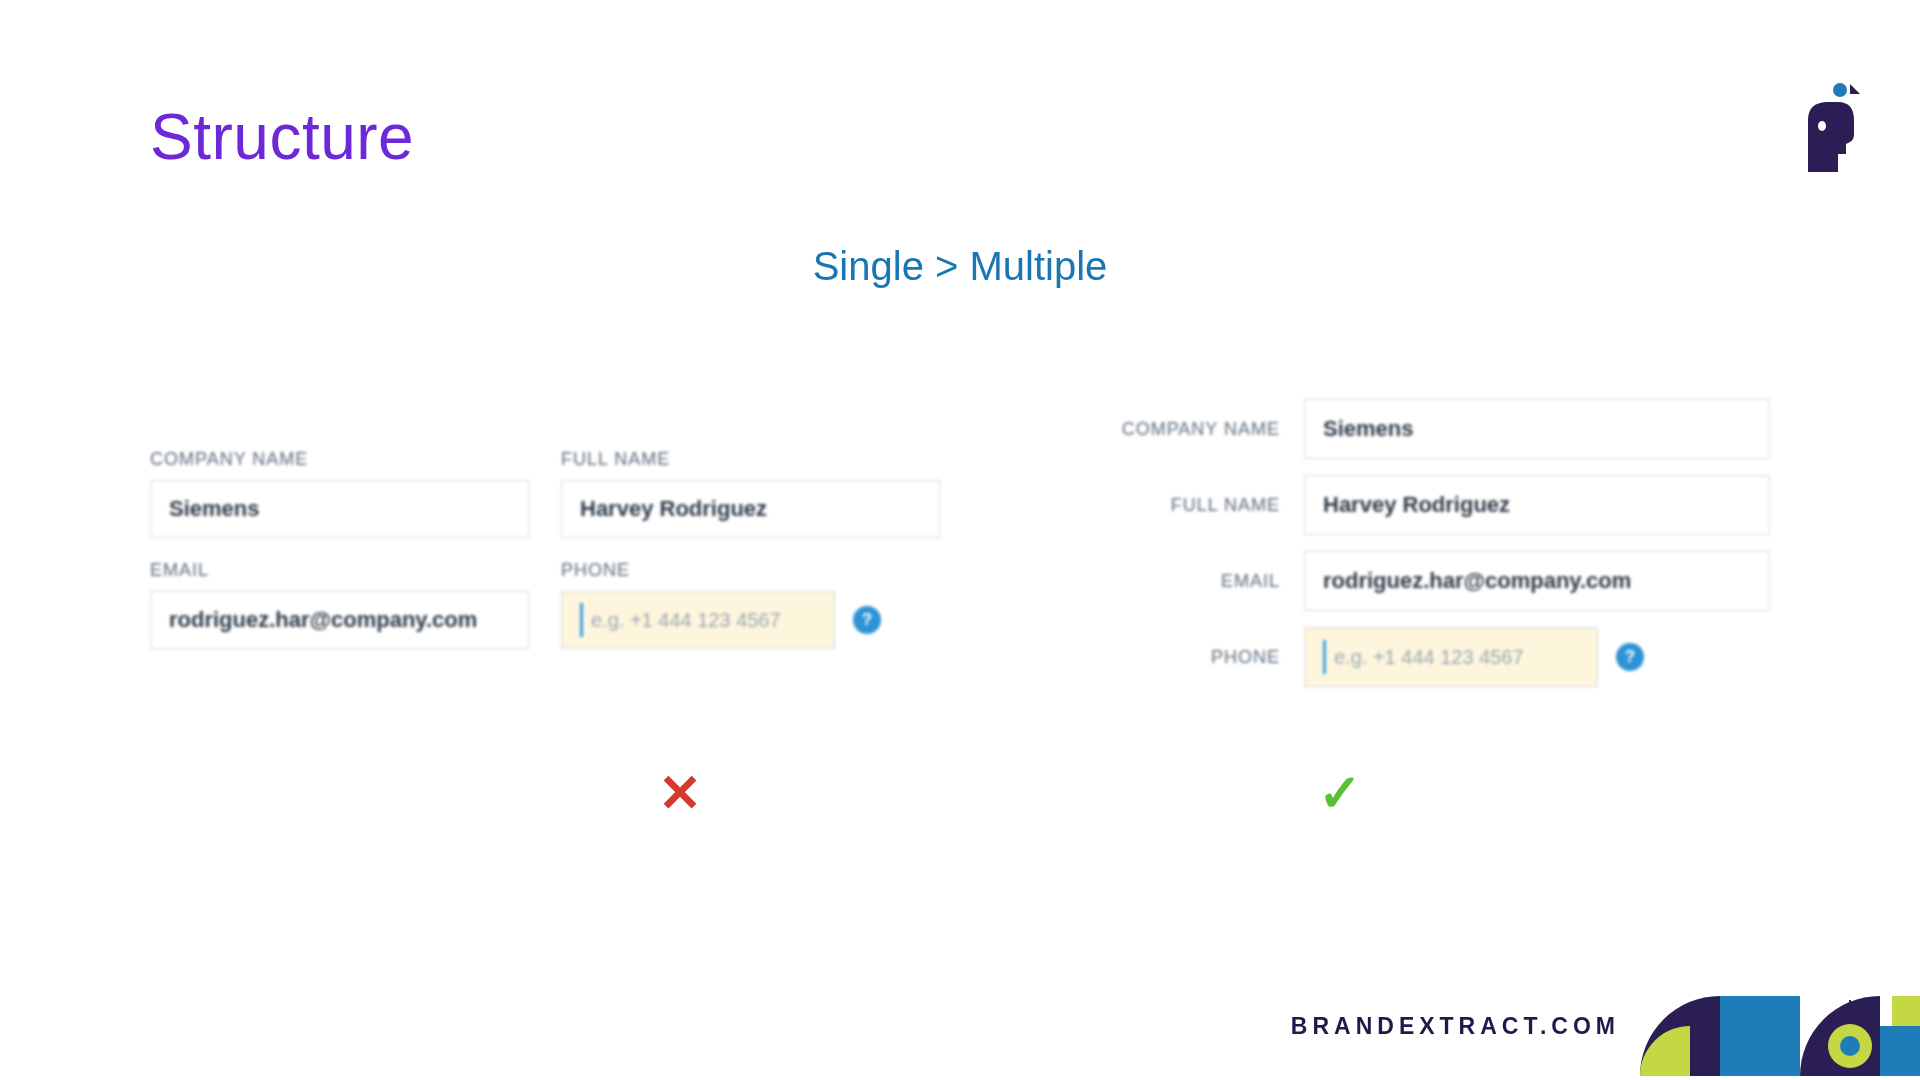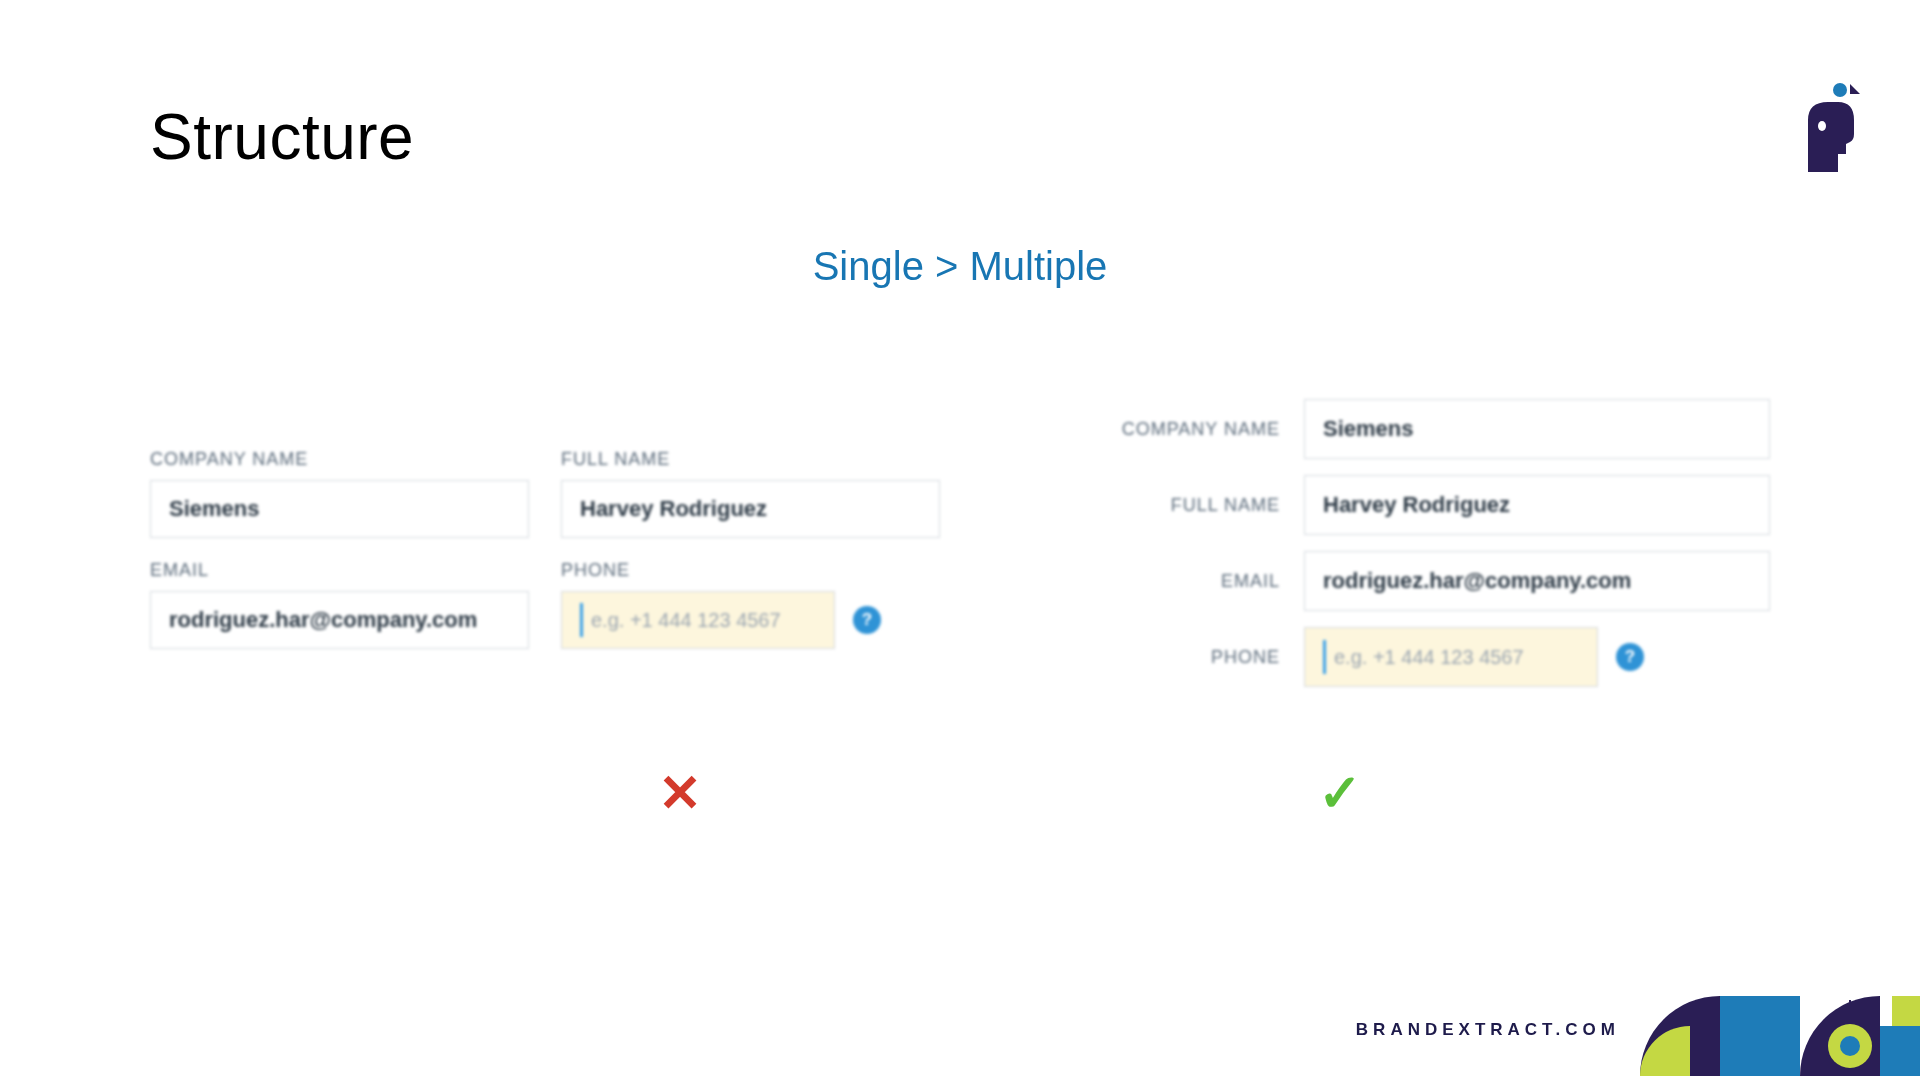--- a/index.html
+++ b/index.html
@@ -9,21 +9,21 @@
   .slide {
     position: relative;
     width: 1920px;
     height: 1080px;
     padding: 100px 150px 0 150px;
   }
 
   .page-title {
     font-size: 64px;
     font-weight: 400;
-    color: #000000;
+    color: #6d28d9;
     letter-spacing: 0.5px;
   }
 
   .subtitle {
     text-align: center;
     font-size: 40px;
     font-weight: 500;
     color: #1876b3;
     margin-top: 70px;
   }
@@ -175,21 +175,21 @@
     position: absolute;
     top: 80px;
     right: 60px;
   }
 
   
   .footer-url {
     position:absolute;
     bottom: 40px;
     right: 300px;
-    font-size: 17px;
+    font-size: 23px;
     letter-spacing: 5px;
     color: #1e1b4b;
     font-weight: 600;
   }
   .footer-graphics {
     position:absolute;
     bottom:0;
     right:0;
   }
 </style>

